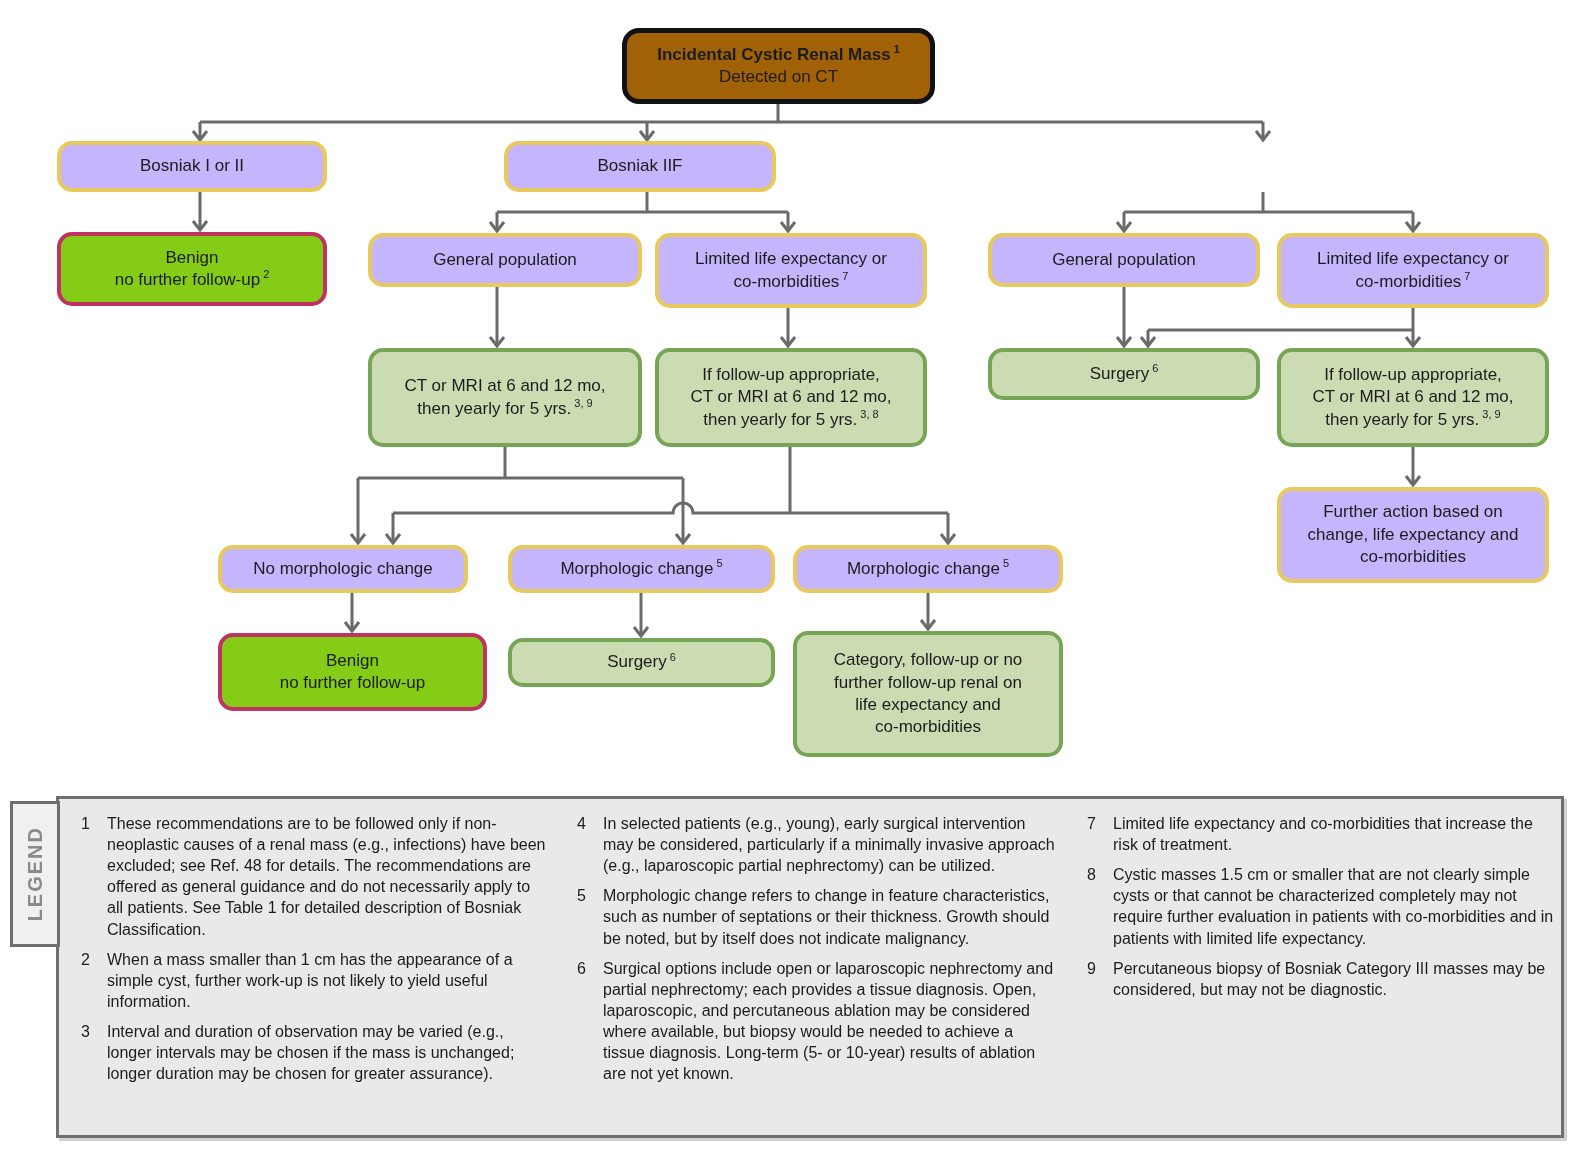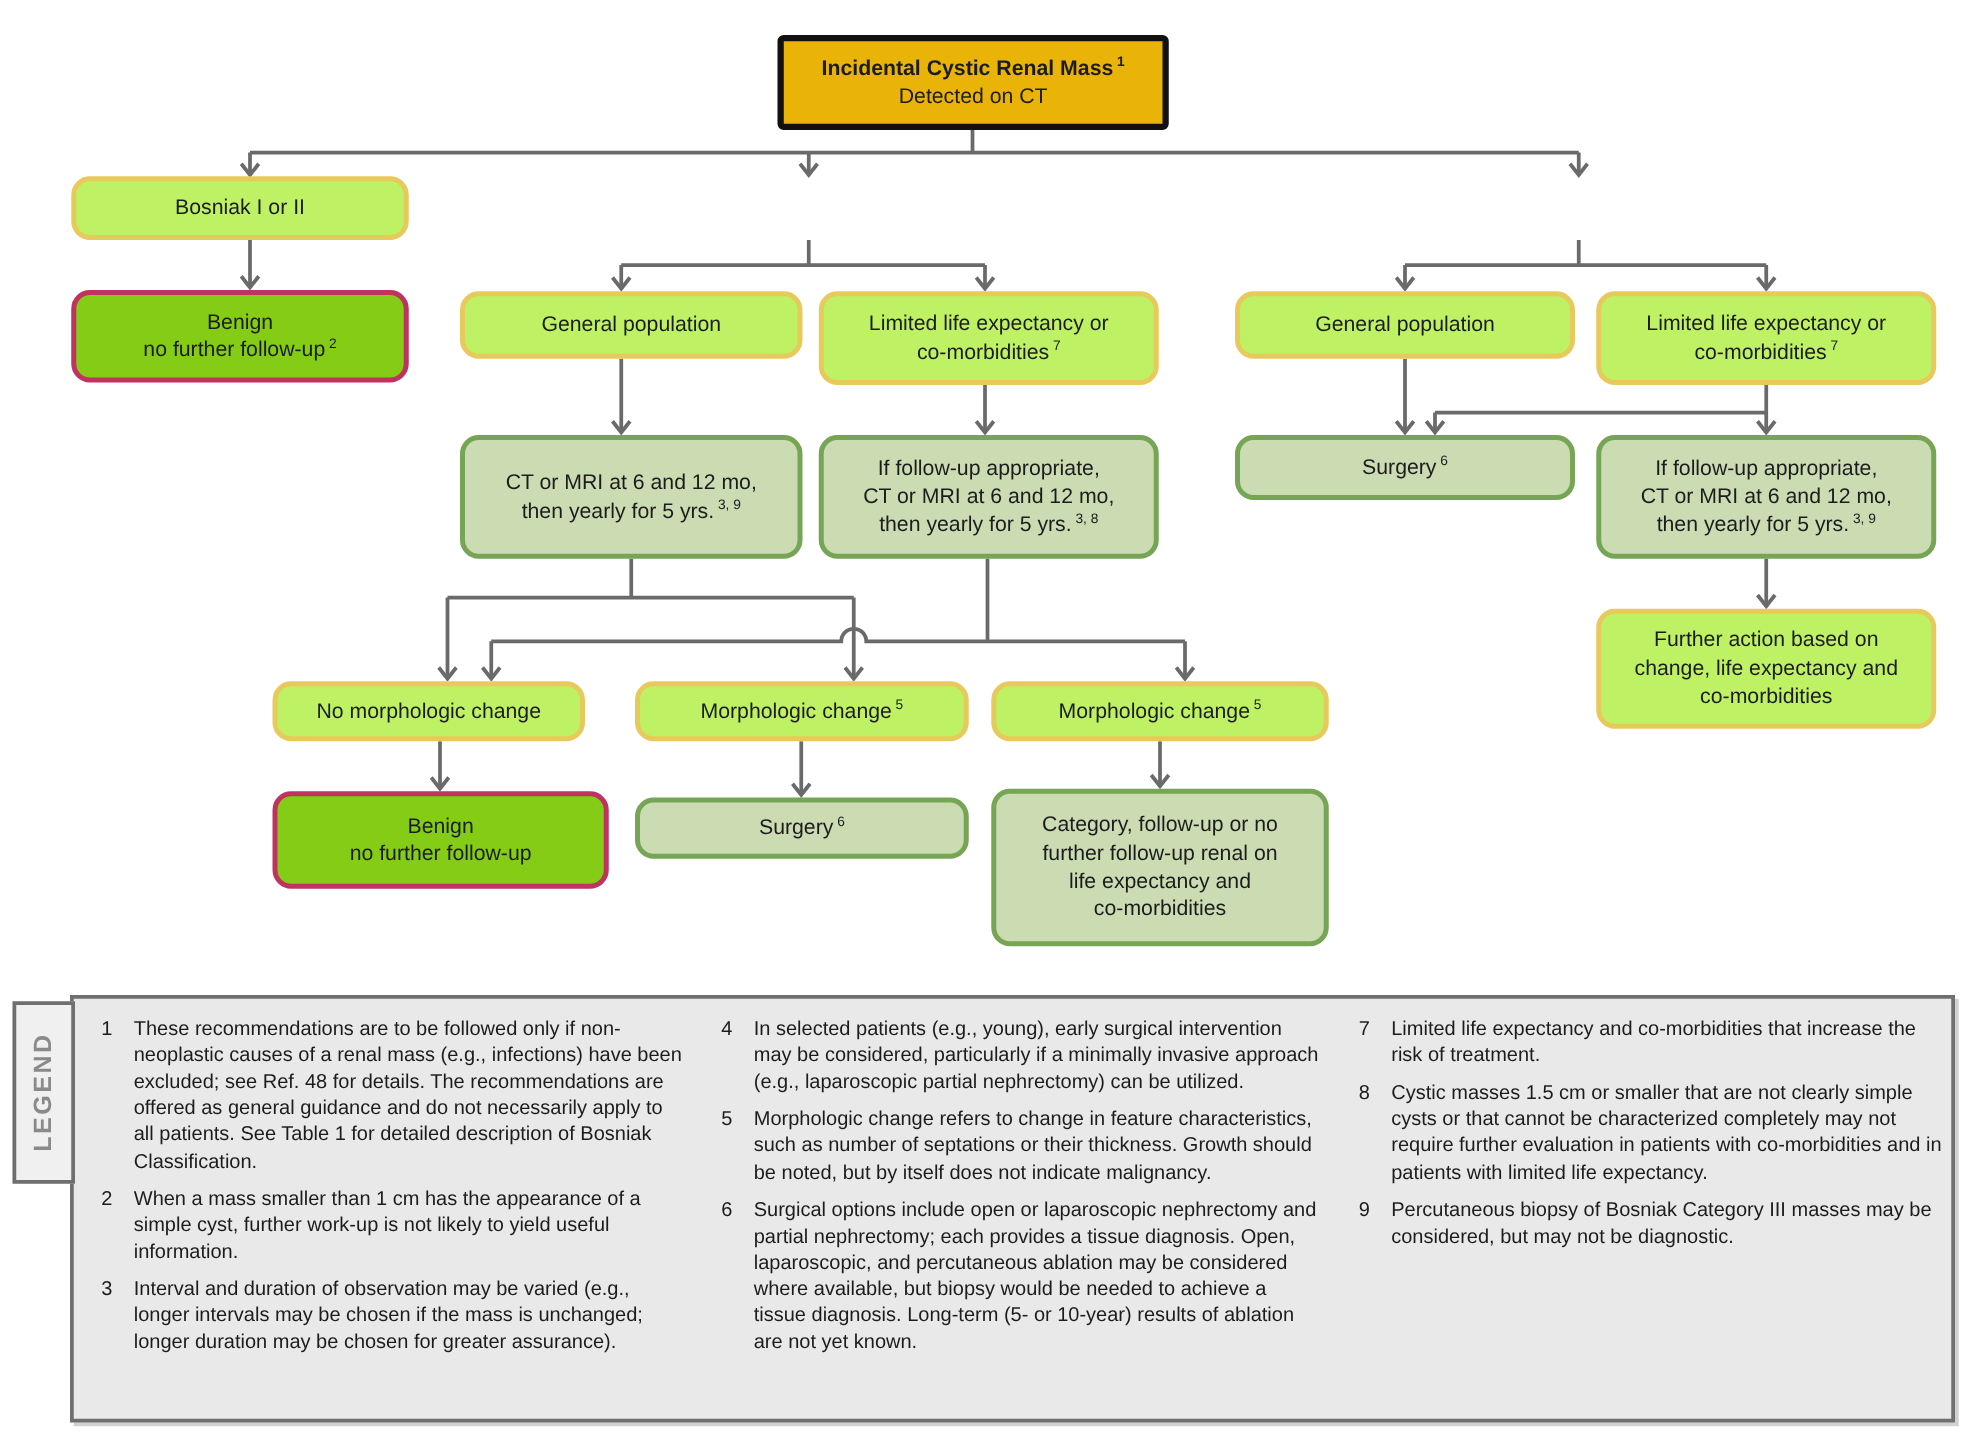--- a/index.html
+++ b/index.html
@@ -9,23 +9,23 @@
   }
   svg.connectors{position:absolute;left:0;top:0;z-index:1;}
   .node{
     position:absolute;z-index:2;box-sizing:border-box;
     display:flex;flex-direction:column;justify-content:center;align-items:center;
     text-align:center;border-radius:15px;font-size:17px;line-height:1.32;
     padding:4px 10px;
   }
   .node .nl{white-space:nowrap;}
   .node sup{font-size:11px;line-height:0;margin-left:3px;}
-  .blue{background:#eab308;border:5px solid #111111;border-radius:5px;}
+  .blue{background:#a16207;border:5px solid #111111;border-radius:17px;}
   .blue .b{font-weight:bold;}
-  .yellow{background:#bef264;border:4px solid #e7c95c;}
+  .yellow{background:#c4b5fd;border:4px solid #e7c95c;}
   .green{background:#cbdcb3;border:4px solid #77a556;}
   .pink{background:#84cc16;border:4px solid #c03260;}
   .legend-box{
     position:absolute;left:56px;top:796px;width:1508px;height:342px;z-index:2;
     box-sizing:border-box;background:#e9e9e9;border:3px solid #6f6f6f;
     box-shadow:3px 3px 0 rgba(0,0,0,0.18);
   }
   .legend-tab{
     position:absolute;left:10px;top:801px;width:50px;height:146px;z-index:3;
     box-sizing:border-box;background:#f0f0f0;border:3px solid #6f6f6f;
@@ -93,20 +93,23 @@
   </svg>
 
   <div class="node blue" style="left:622px;top:28px;width:313px;height:76px">
     <div class="nl b"><span>Incidental Cystic Renal Mass</span><sup>1</sup></div>
     <div class="nl"><span>Detected on CT</span></div>
   </div>
 
   <div class="node yellow" style="left:57px;top:141px;width:270px;height:51px">
     <div class="nl"><span>Bosniak I or II</span></div>
   </div>
+  <div class="node yellow" style="left:504px;top:141px;width:272px;height:51px">
+    <div class="nl"><span>Bosniak IIF</span></div>
+  </div>
 
   <div class="node pink" style="left:57px;top:232px;width:270px;height:74px">
     <div class="nl"><span>Benign</span></div>
     <div class="nl"><span>no further follow-up</span><sup>2</sup></div>
   </div>
 
   <div class="node yellow" style="left:368px;top:233px;width:274px;height:54px">
     <div class="nl"><span>General population</span></div>
   </div>
   <div class="node yellow" style="left:655px;top:233px;width:272px;height:75px">

